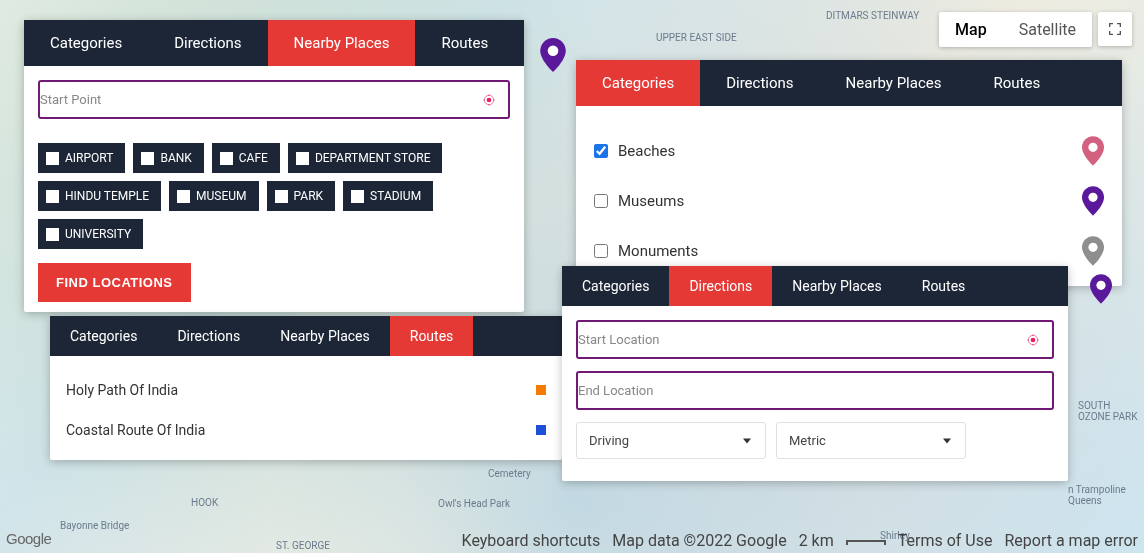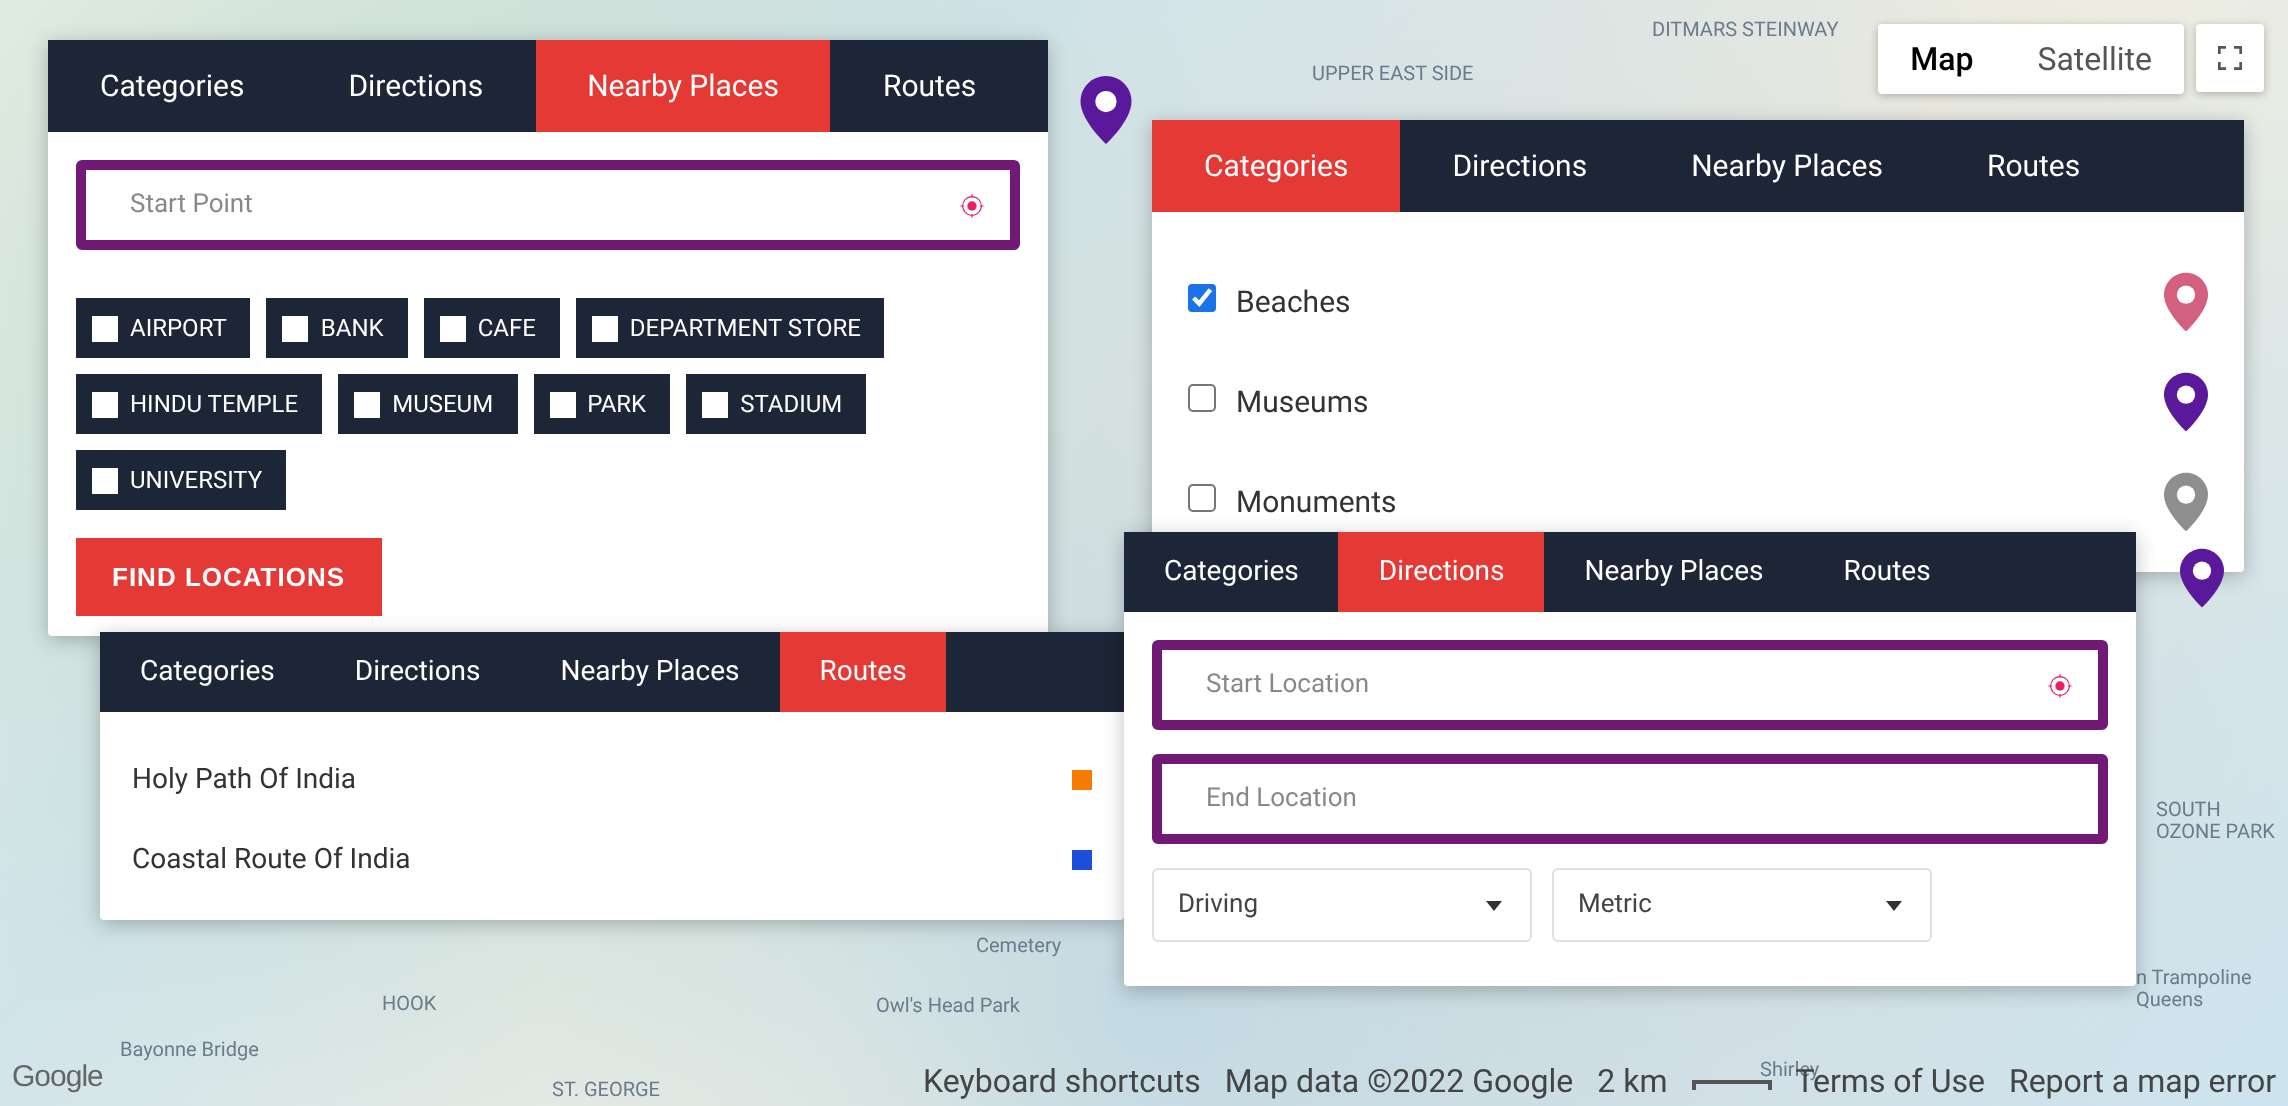--- a/index.html
+++ b/index.html
@@ -53,22 +53,22 @@
     font-size:15px;
   }
   .tabs .tab { padding:14px 26px; cursor:pointer; }
   .tabs .tab.active { background:#e53935; }
   .tabs.small .tab { padding:12px 20px; font-size:14px; }
 
   .panel-body { padding:14px 14px 10px; }
 
   .input-row { display:flex; gap:10px; margin-bottom:12px; }
   .text-input {
-    flex:1; border:5px solid #701a75; border-radius:3px;
-    padding:10px 22px; font-size:13px; color:#888;
+    flex:1; border:2px solid #701a75; border-radius:3px;
+    padding:10px 0; font-size:13px; color:#888;
     position:relative;
   }
   .text-input.small { flex:0 0 110px; }
   .select {
     border:1px solid #e0e0e0; border-radius:3px;
     padding:10px 12px; font-size:13px; color:#444;
     flex:1; position:relative; cursor:pointer;
   }
   .select .caret {
     position:absolute; right:14px; top:50%; transform:translateY(-50%);
@@ -93,21 +93,21 @@
   .action-btn {
     background:#e53935; color:#fff; border:none;
     padding:12px 18px; font-size:13px; font-weight:700;
     letter-spacing:.5px; cursor:pointer;
   }
 
   .cat-row {
     display:flex; align-items:center; justify-content:space-between;
     padding:10px 4px; font-size:15px; color:#333;
   }
-  .cat-row .left { display:flex; align-items:flex-start; gap:10px; }
+  .cat-row .left { display:flex; align-items:center; gap:10px; }
   .cat-row input { accent-color:#1a73e8; width:14px; height:14px; }
 
   .route-row {
     display:flex; align-items:center; justify-content:space-between;
     padding:12px 2px; font-size:14px; color:#333;
   }
   .route-row .sq { width:10px; height:10px; }
 
   .footer-strip {
     position:absolute; bottom:0; left:0; right:0;

